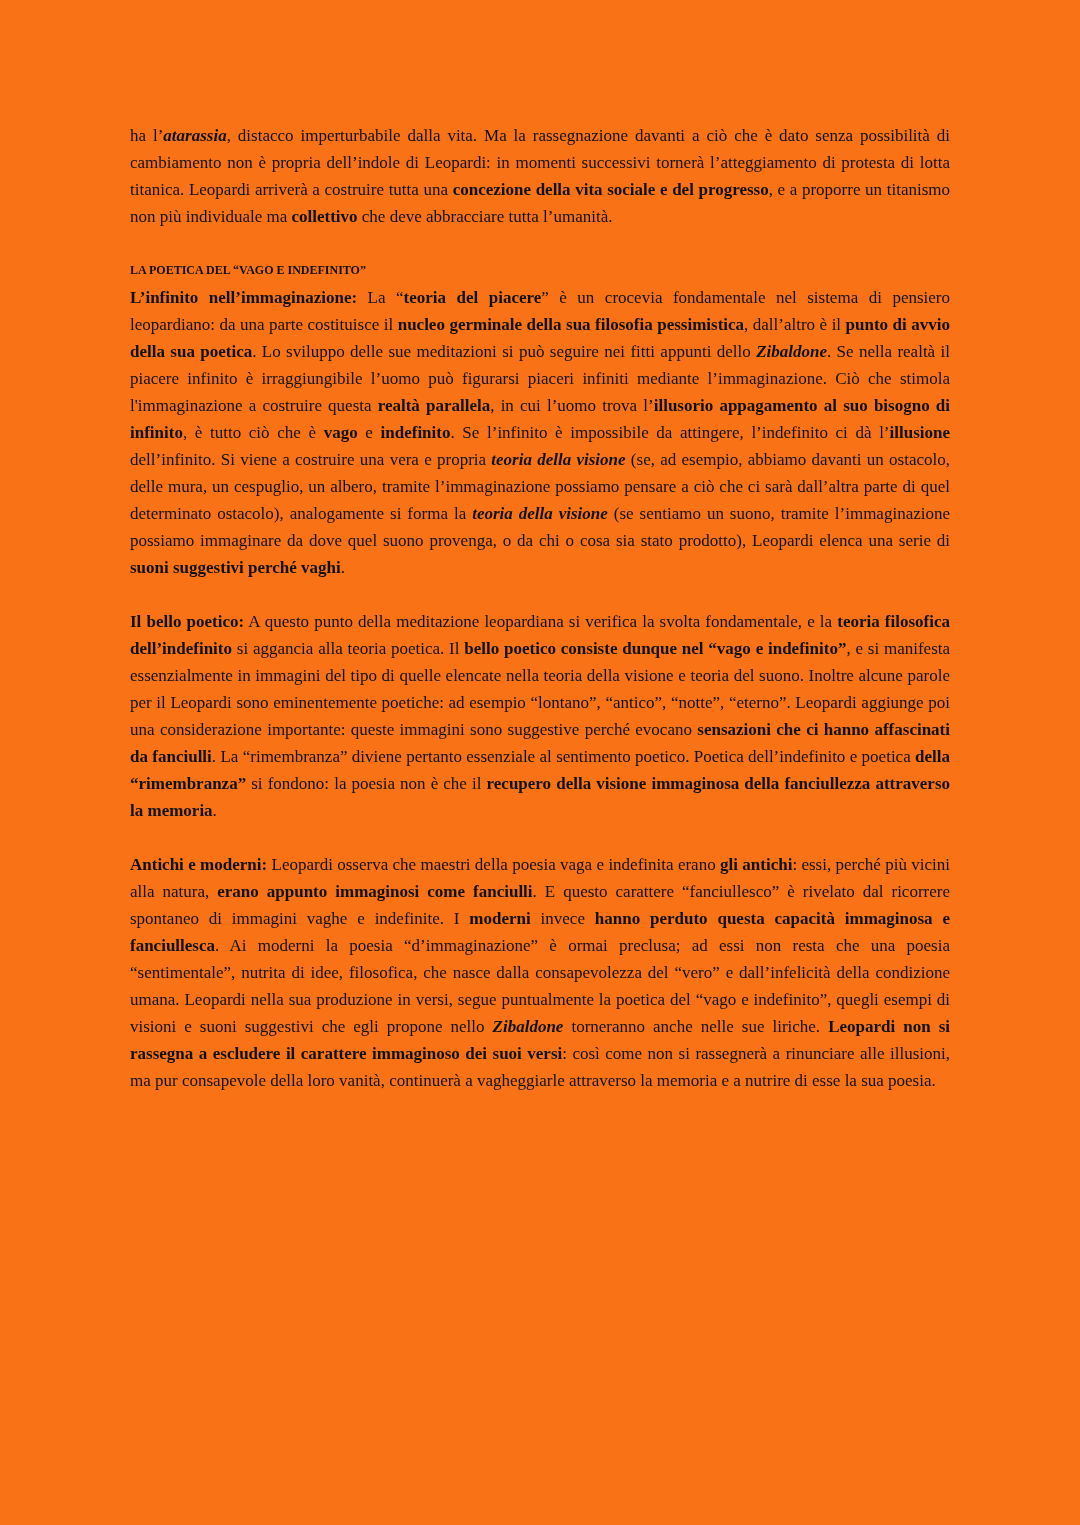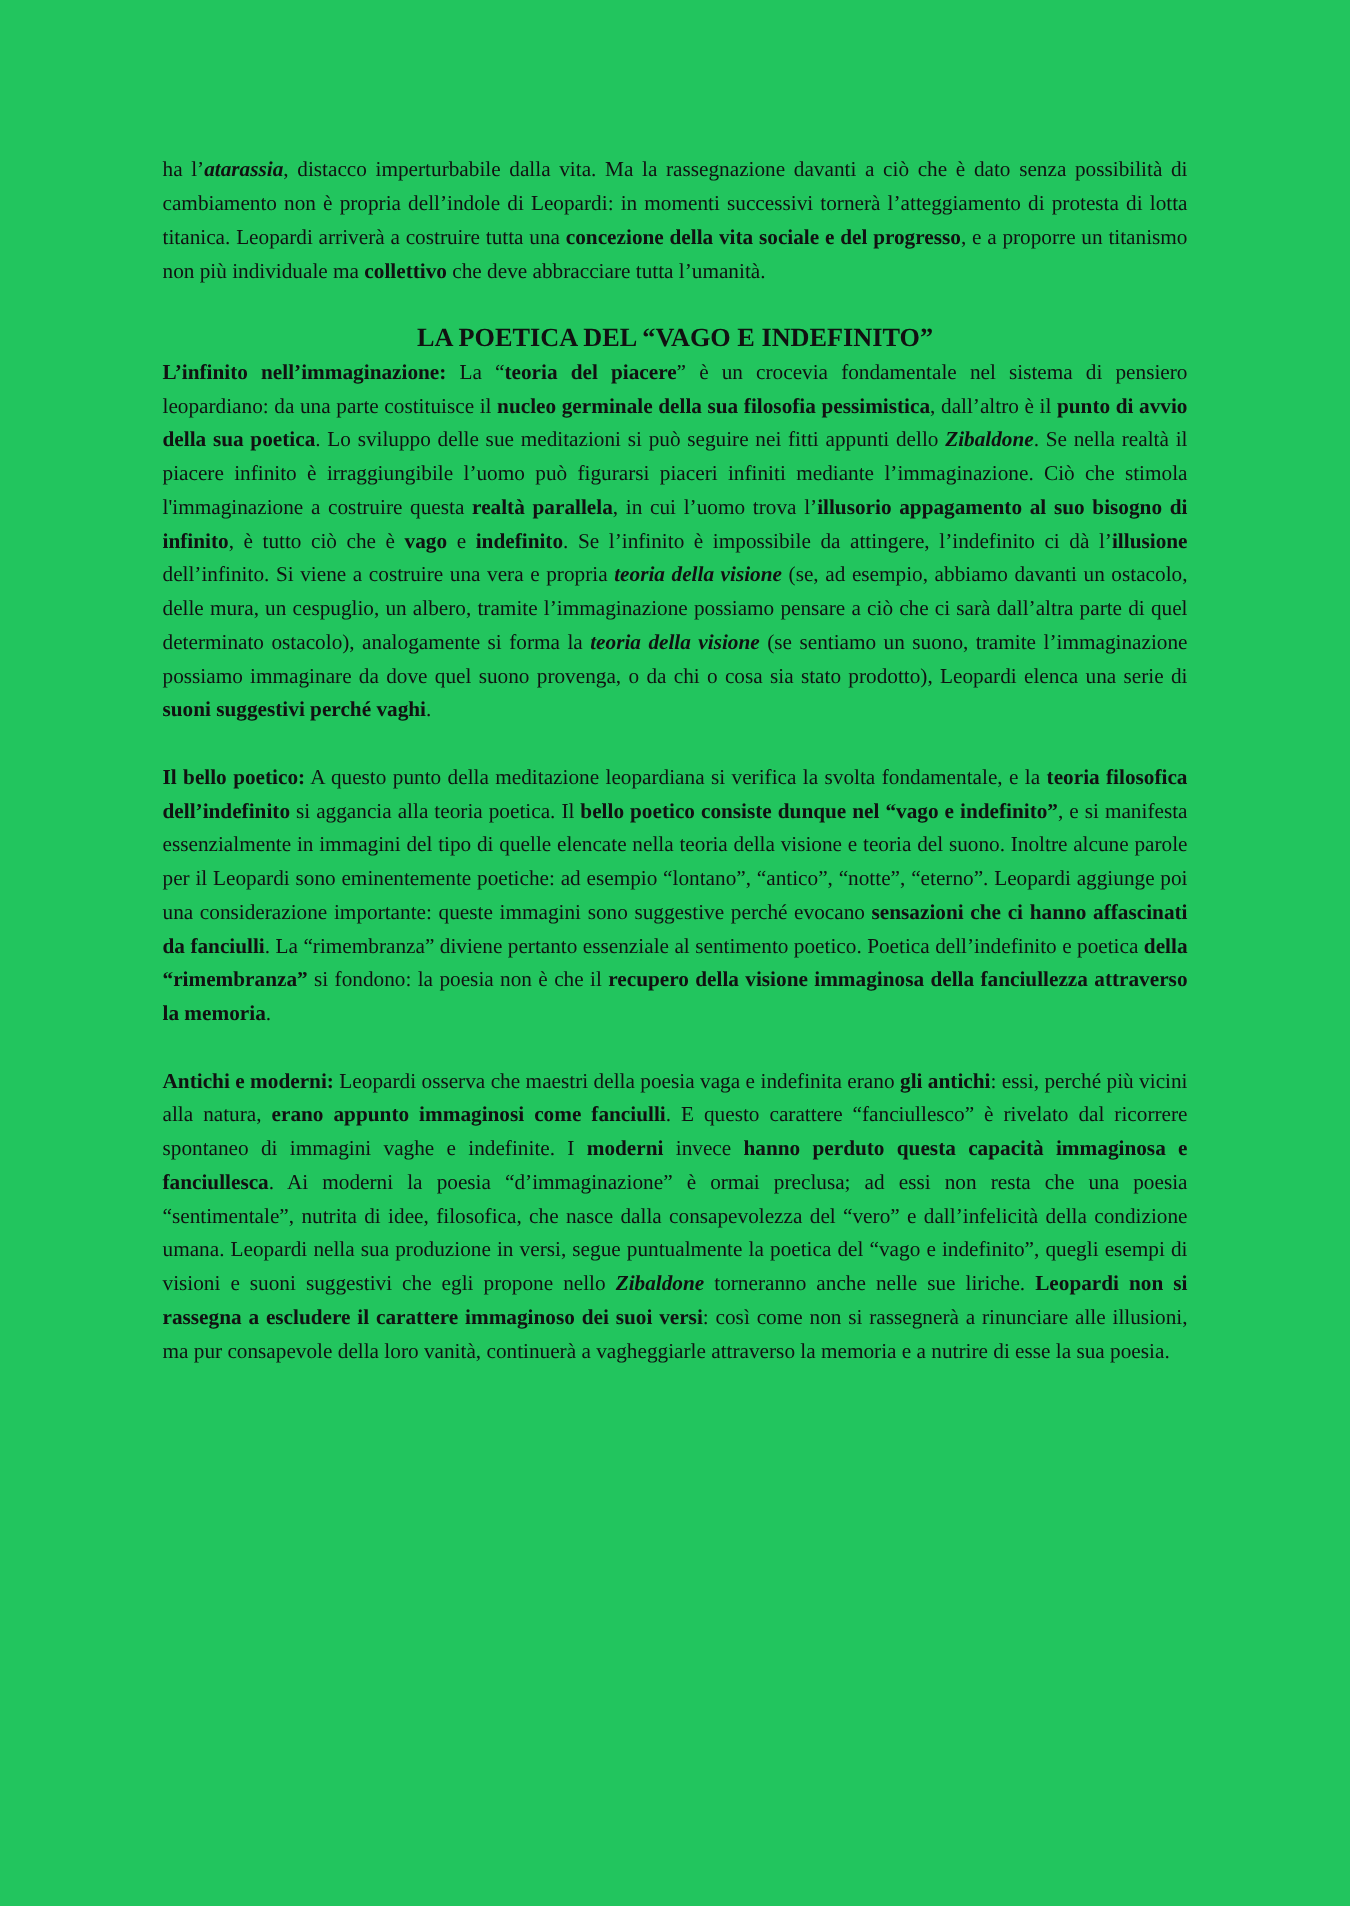--- a/index.html
+++ b/index.html
@@ -4,38 +4,38 @@
 <style>
   html, body {
     margin: 0;
     padding: 0;
     background: #ffffff;
   }
   .page {
     width: 1080px;
     height: 1525px;
     box-sizing: border-box;
-    background: #22c55e;
+    background: #f97316;
     padding: 122px 130px 0 130px;
     font-family: "Liberation Serif", serif;
     font-size: 17px;
     line-height: 27px;
     color: #111111;
     overflow: hidden;
   }
   p.paragraph {
     margin: 0 0 27px 0;
     text-align: justify;
   }
   h2.heading {
     margin: 0 0 0 0;
-    font-size: 21px;
+    font-size: 12px;
     line-height: 27px;
     font-weight: 700;
-    text-align: center;
+    text-align: left;
   }
   h2.heading.gap-before {
     margin-top: 14px;
   }
   .b { font-weight: 700; }
   .i { font-style: italic; }
 </style>
 </head>
 <body>
 

